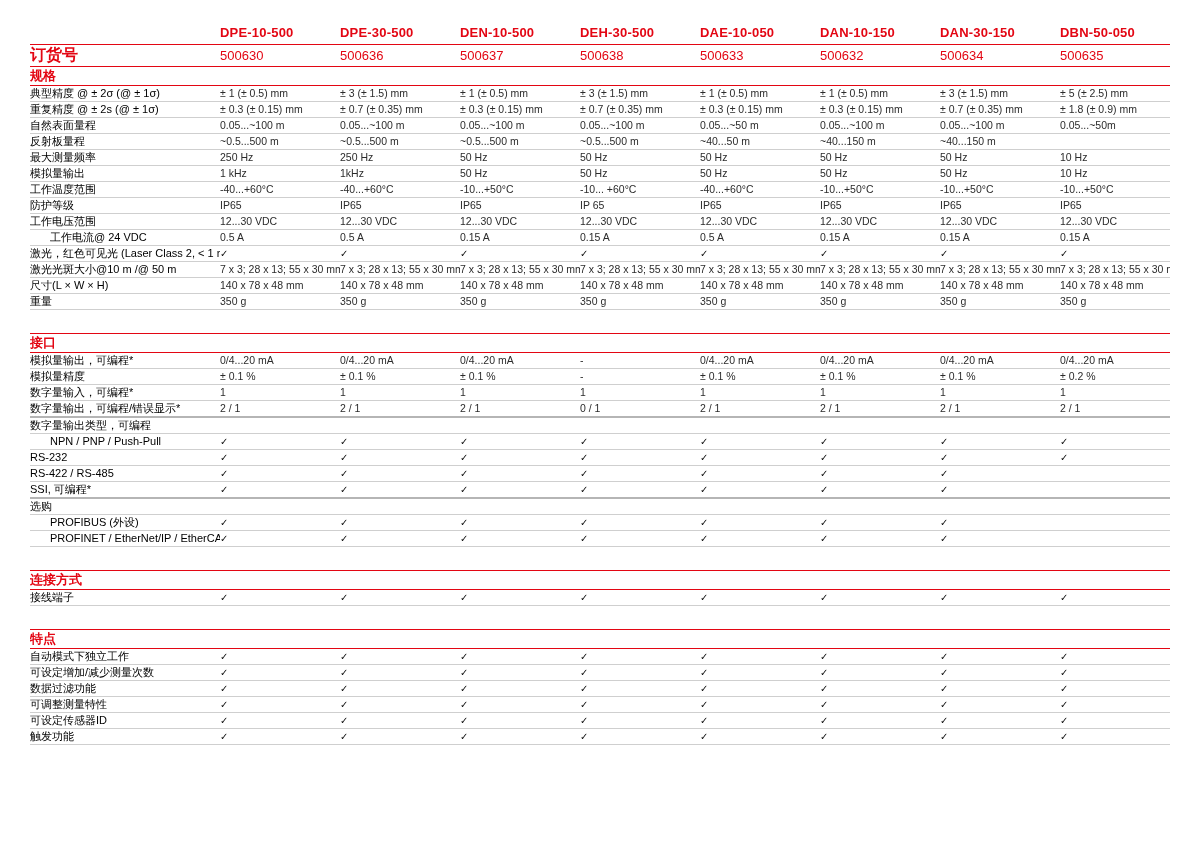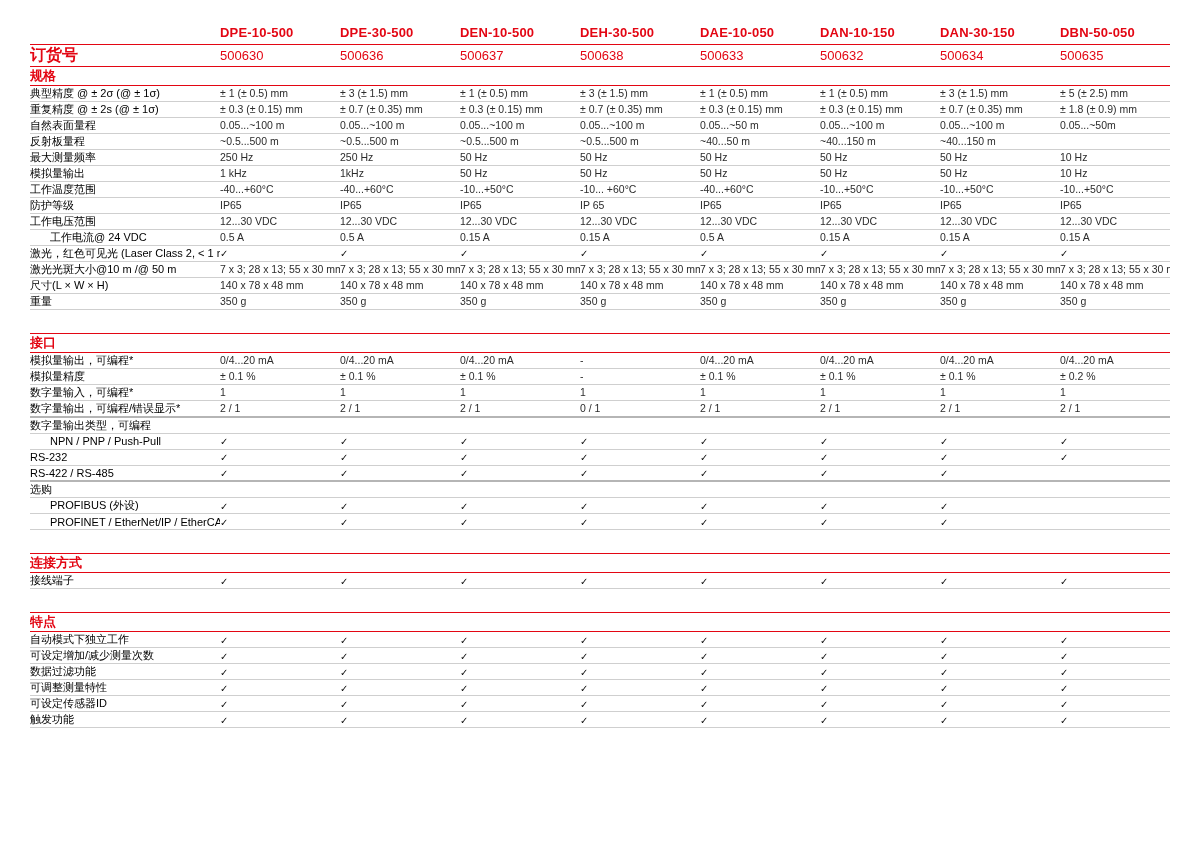--- a/index.html
+++ b/index.html
@@ -323,20 +323,31 @@
           <td class="label">RS-422 / RS-485</td>
           <td><span class="check">✓</span></td>
           <td><span class="check">✓</span></td>
           <td><span class="check">✓</span></td>
           <td><span class="check">✓</span></td>
           <td><span class="check">✓</span></td>
           <td><span class="check">✓</span></td>
           <td><span class="check">✓</span></td>
           <td></td>
         </tr>
+        <tr class="data-row">
+          <td class="label">SSI, 可编程*</td>
+          <td><span class="check">✓</span></td>
+          <td><span class="check">✓</span></td>
+          <td><span class="check">✓</span></td>
+          <td><span class="check">✓</span></td>
+          <td><span class="check">✓</span></td>
+          <td><span class="check">✓</span></td>
+          <td><span class="check">✓</span></td>
+          <td></td>
+        </tr>
         <tr class="data-row group-row">
           <td class="label">选购</td>
           <td></td>
           <td></td>
           <td></td>
           <td></td>
           <td></td>
           <td></td>
           <td></td>
           <td></td>

